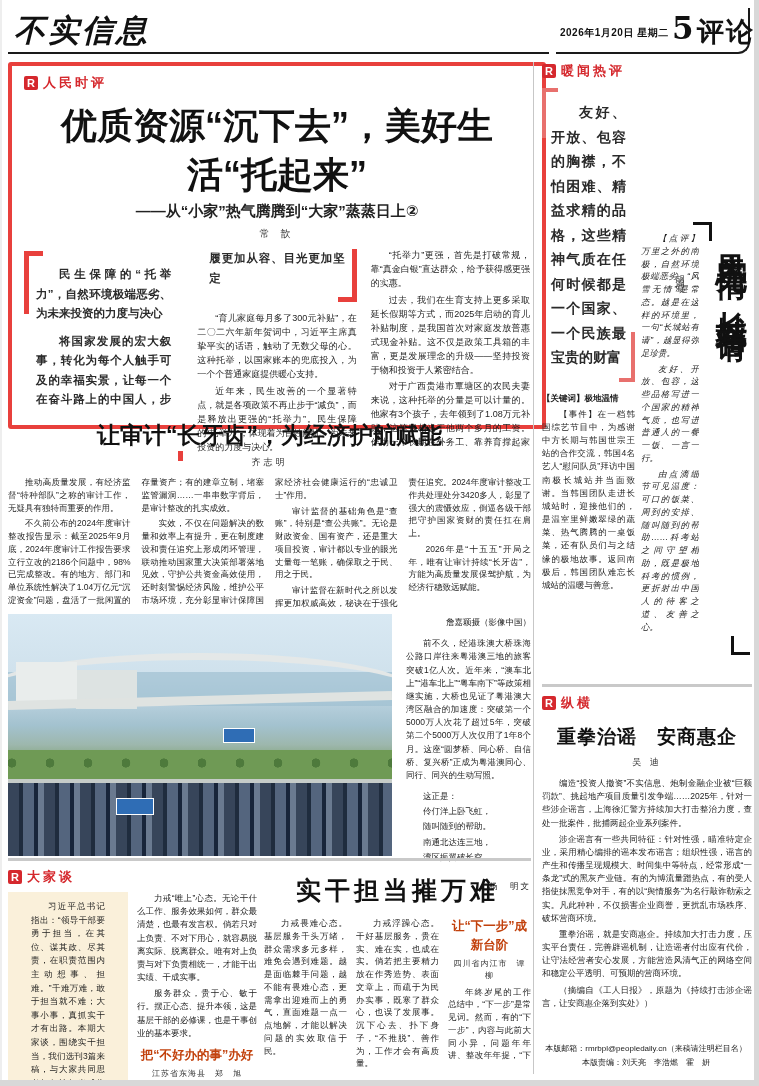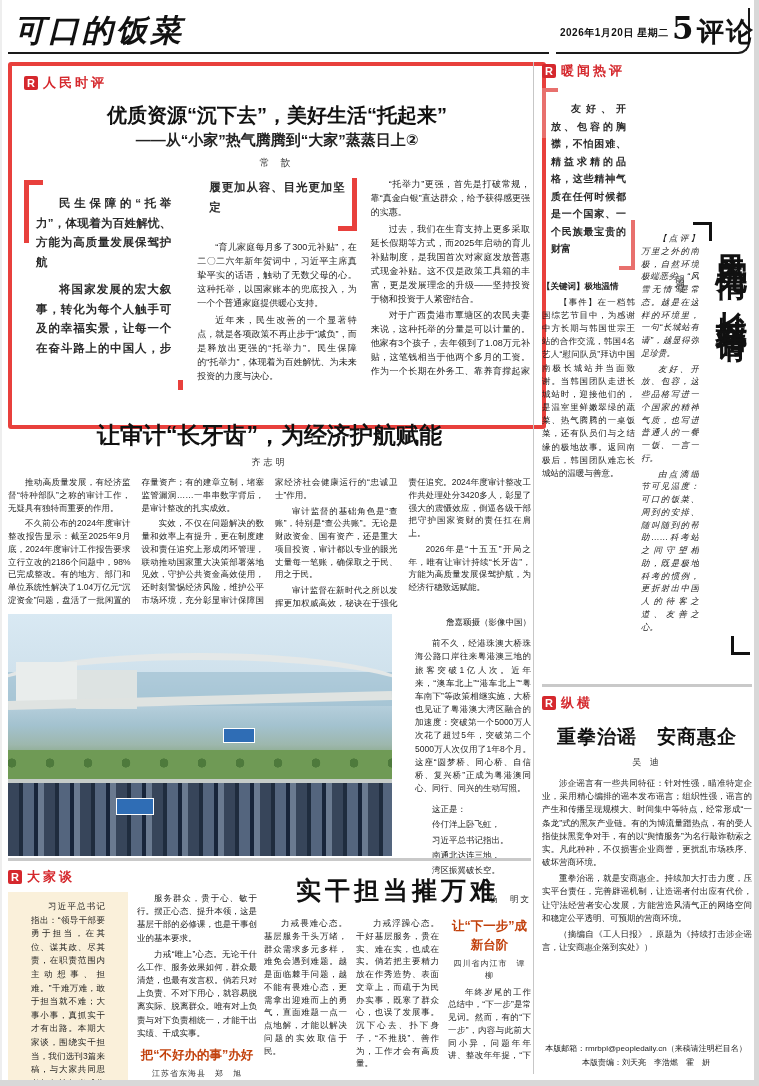--- a/index.html
+++ b/index.html
@@ -17,42 +17,42 @@
            font-family:"DejaVu Serif","Liberation Serif",serif;}
   .page-sec{position:absolute;left:697px;top:14px;font-size:27px;font-weight:900;color:#111;letter-spacing:2px;}
   
   .sec-label{display:flex;align-items:center;gap:5px;}
   .r-badge{width:14px;height:14px;background:#d5282d;color:#fff;font-weight:900;font-size:11px;
            display:flex;align-items:center;justify-content:center;border-radius:2px;flex:0 0 auto;}
   .sec-name{color:#d5282d;font-weight:900;font-size:13px;letter-spacing:3px;}
   
   .shiping{position:absolute;left:8px;top:62px;width:538px;height:367px;border:4px solid #e8403c;
            border-radius:3px;box-sizing:border-box;padding:8px 12px 6px;background:#fff;}
-  .sp-headline{font-size:20px;font-weight:900;text-align:center;letter-spacing:0px;color:#111;margin:10px 0 1px;}
+  .sp-headline{font-size:36px;font-weight:900;text-align:center;letter-spacing:0px;color:#111;margin:10px 0 1px;}
   .sp-sub{font-size:15px;font-weight:bold;text-align:center;color:#222;margin:2px 0 6px;}
   .sp-author{font-size:10px;text-align:center;color:#333;margin-bottom:8px;letter-spacing:4px;}
   .sp-body{columns:3;column-gap:14px;height:212px;overflow:hidden;font-size:9px;line-height:1.55;
            text-align:justify;color:#1e1e1e;}
   .sp-body p{margin:0 0 3px;text-indent:2em;}
   .quotebox{position:relative;break-inside:avoid;margin:2px 0 10px;padding:14px 12px;}
   .quotebox:before{content:"";position:absolute;left:0;top:0;width:14px;height:58px;
                    border-left:5px solid #e8403c;border-top:5px solid #e8403c;}
   .quotebox:after{content:"";position:absolute;right:0;bottom:0;width:14px;height:58px;
                   border-right:5px solid #e8403c;border-bottom:5px solid #e8403c;}
   .quotebox p{font-size:11.5px;font-weight:bold;line-height:1.7;color:#2b2b2b;margin:0 0 8px;text-indent:2em;}
   .quotebox p:last-child{margin-bottom:0;}
   
   .audit{position:absolute;left:8px;top:416px;width:523px;}
   .audit-headline{font-size:23px;font-weight:900;text-align:center;color:#111;margin:4px 0 5px;}
   .audit-byline{font-size:9px;text-align:center;color:#333;margin-bottom:7px;letter-spacing:3px;}
   .audit-body{columns:4;column-gap:11px;height:146px;overflow:hidden;font-size:8.5px;line-height:1.5;
               text-align:justify;color:#1e1e1e;}
   .audit-body p{margin:0 0 3px;text-indent:2em;}
   
-  .photo-sec{position:absolute;left:8px;top:614px;width:523px;height:242px;display:flex;gap:23px;}
+  .photo-sec{position:absolute;left:8px;top:614px;width:523px;height:242px;display:flex;gap:14px;}
   .photo{position:relative;width:384px;height:242px;overflow:hidden;flex:0 0 auto;
          background:linear-gradient(#d9e9f3 0%,#cfe1ec 26%,#b5cedb 38%,#a3c2cf 46%,#9db7ad 54%,#7d9f6e 62%,#879b85 70%,#8f9697 76%,#4d5b6e 82%,#2e3b4e 100%);}
   .ph-sea{position:absolute;left:0;top:24%;width:100%;height:14%;background:#9fc0d2;opacity:.7;}
   .ph-bridge{position:absolute;left:-6%;top:16%;width:112%;height:70px;border-top:7px solid #e6e9e8;
              border-radius:50%;opacity:.95;}
   .ph-deck{position:absolute;left:0;top:34%;width:100%;height:9px;background:#dfe3e1;transform:rotate(-1.5deg);}
   .ph-build{position:absolute;left:2%;top:20%;width:16%;height:16%;background:#e9edec;box-shadow:60px 8px 0 #dde3e2;}
   .ph-green{position:absolute;left:0;top:56%;width:100%;height:14%;
             background:radial-gradient(circle at 10% 50%, #4e7a3c 12%, transparent 13%) 0 0/38px 26px repeat-x,#6f9a55;}
   .ph-road{position:absolute;left:0;top:70%;width:100%;height:30%;
@@ -70,21 +70,21 @@
   
   .vdivider{position:absolute;left:533px;top:62px;width:1px;height:1012px;background:#c7c7c7;}
   .nuanwen{position:absolute;left:542px;top:62px;width:210px;height:620px;}
   .nw-col1{position:absolute;left:0;top:22px;width:93px;font-size:8.5px;line-height:1.55;text-align:justify;color:#1e1e1e;}
   .nw-col1 p{margin:0 0 3px;text-indent:2em;}
   .quotebox2{position:relative;margin:4px 0 10px;padding:12px 9px;}
   .quotebox2:before{content:"";position:absolute;left:0;top:0;width:12px;height:46px;
                     border-left:4px solid #e8706d;border-top:4px solid #e8706d;}
   .quotebox2:after{content:"";position:absolute;right:0;bottom:0;width:12px;height:46px;
                    border-right:4px solid #e8706d;border-bottom:4px solid #e8706d;}
-  .quotebox2 p{font-size:10px;font-weight:bold;line-height:1.75;margin:0;text-indent:2em;color:#2b2b2b;}
+  .quotebox2 p{font-size:14px;font-weight:bold;line-height:1.75;margin:0;text-indent:2em;color:#2b2b2b;}
   .nw-keyword{font-weight:bold;text-indent:0 !important;}
   .nw-col2{position:absolute;left:99px;top:170px;width:58px;height:430px;overflow:hidden;
            font-size:8.5px;line-height:1.5;text-align:justify;color:#1e1e1e;}
   .nw-col2 p{margin:0 0 3px;text-indent:2em;font-style:italic;}
   .nw-headline{position:absolute;right:2px;top:168px;height:400px;writing-mode:vertical-rl;
                font-size:31px;font-weight:900;color:#111;letter-spacing:5px;line-height:1.2;}
   .nw-brk-t{position:absolute;right:40px;top:160px;width:16px;height:16px;border-top:3px solid #111;border-right:3px solid #111;}
   .nw-brk-b{position:absolute;right:2px;top:574px;width:16px;height:16px;border-bottom:3px solid #111;border-left:3px solid #111;}
   .nw-author{position:absolute;right:66px;top:205px;writing-mode:vertical-rl;font-size:9px;color:#333;letter-spacing:4px;}
   
@@ -112,38 +112,38 @@
   .sg-headline{font-size:25px;font-weight:900;text-align:center;color:#111;margin:6px 0 10px;letter-spacing:4px;}
   .sg-body{columns:3;column-gap:9px;height:158px;overflow:hidden;font-size:8.5px;line-height:1.5;
            text-align:justify;color:#1e1e1e;}
   .sg-body p{margin:0 0 3px;text-indent:2em;}
 </style>
 </head>
 <body>
 
 <div class="page">
 
-  <div class="masthead">可口的饭菜</div>
+  <div class="masthead">不实信息</div>
   <div class="masthead-rule"></div>
   <div class="page-bracket"></div>
   <div class="dateline">2026年1月20日 星期二</div>
   <div class="page-no">5</div>
   <div class="page-sec">评论</div>
 
   <div class="shiping">
     <div class="sec-label">
       <span class="r-badge">R</span>
       <span class="sec-name">人民时评</span>
     </div>
     <div class="sp-headline">优质资源“沉下去”，美好生活“托起来”</div>
     <div class="sp-sub">——从“小家”热气腾腾到“大家”蒸蒸日上②</div>
     <div class="sp-author">常 歆</div>
     <div class="sp-body">
       <div class="quotebox">
-        <p>民生保障的“托举力”，体现着为百姓解忧、方能为高质量发展保驾护航</p>
+        <p>民生保障的“托举力”，自然环境极端恶劣、为未来投资的力度与决心</p>
         <p>将国家发展的宏大叙事，转化为每个人触手可及的幸福实景，让每一个在奋斗路上的中国人，步履更加从容、目光更加坚定</p>
       </div>
       <p>“育儿家庭每月多了300元补贴”，在二〇二六年新年贺词中，习近平主席真挚平实的话语，触动了无数父母的心。这种托举，以国家账本的兜底投入，为一个个普通家庭提供暖心支持。</p>
       <p>近年来，民生改善的一个显著特点，就是各项政策不再止步于“减负”，而是释放出更强的“托举力”。民生保障的“托举力”，体现着为百姓解忧、为未来投资的力度与决心。</p>
       <p>“托举力”更强，首先是打破常规，靠“真金白银”直达群众，给予获得感更强的实惠。</p>
       <p>过去，我们在生育支持上更多采取延长假期等方式，而2025年启动的育儿补贴制度，是我国首次对家庭发放普惠式现金补贴。这不仅是政策工具箱的丰富，更是发展理念的升级——坚持投资于物和投资于人紧密结合。</p>
       <p>对于广西贵港市覃塘区的农民夫妻来说，这种托举的分量是可以计量的。他家有3个孩子，去年领到了1.08万元补贴，这笔钱相当于他两个多月的工资。作为一个长期在外务工、靠养育撑起家的父亲，这不仅带来了经济上的获得感，还有一份安全感。</p>
 
     </div>
   </div>
@@ -172,21 +172,21 @@
       <div class="ph-road"></div>
       <div class="ph-sign1"></div>
       <div class="ph-sign2"></div>
     </div>
     <div class="photo-caption">
       <div class="cap-credit">詹嘉颖摄（影像中国）</div>
       <p class="cap-body">前不久，经港珠澳大桥珠海公路口岸往来粤港澳三地的旅客突破1亿人次。近年来，“澳车北上”“港车北上”“粤车南下”等政策相继实施，大桥也见证了粤港澳大湾区融合的加速度：突破第一个5000万人次花了超过5年，突破第二个5000万人次仅用了1年8个月。这座“圆梦桥、同心桥、自信桥、复兴桥”正成为粤港澳同心、同行、同兴的生动写照。</p>
       <p class="cap-lead">这正是：</p>
       <ul class="poem">
         <li>伶仃洋上卧飞虹，</li>
-        <li>习近平总书记指出。</li>
+        <li>随叫随到的帮助。</li>
         <li>南通北达连三地，</li>
         <li>湾区振翼破长空。</li>
       </ul>
       <div class="cap-sign">杨　明文</div>
     </div>
   </div>
 
   <div class="vdivider"></div>
 
   <div class="nuanwen">
@@ -214,20 +214,21 @@
 
   <div class="rule-gray-r"></div>
   <div class="zongheng">
     <div class="sec-label">
       <span class="r-badge">R</span>
       <span class="sec-name">纵横</span>
     </div>
     <div class="zh-headline">重拳治谣　安商惠企</div>
     <div class="zh-byline">吴 迪</div>
     <div class="zh-body">
+      <p>编造“投资人撤资”不实信息、炮制金融企业被“巨额罚款”、挑起地产项目质量引发争端……2025年，针对一些涉企谣言，上海徐汇警方持续加大打击整治力度，查处一批案件，批捕两起企业系列案件。</p>
       <p>涉企谣言有一些共同特征：针对性强，瞄准特定企业，采用精心编排的谣本发布谣言；组织性强，谣言的产生和传播呈现规模大、时间集中等特点，经常形成“一条龙”式的黑灰产业链。有的为博流量蹭热点，有的受人指使抹黑竞争对手，有的以“舆情服务”为名行敲诈勒索之实。凡此种种，不仅损害企业商誉，更扰乱市场秩序、破坏营商环境。</p>
       <p>重拳治谣，就是安商惠企。持续加大打击力度，压实平台责任，完善辟谣机制，让造谣者付出应有代价，让守法经营者安心发展，方能营造风清气正的网络空间和稳定公平透明、可预期的营商环境。</p>
       <p class="zh-attr">（摘编自《工人日报》，原题为《持续打击涉企谣言，让安商惠企落到实处》）</p>
     </div>
   </div>
 
   <div class="rule-gray-l"></div>
 
   <div class="dajiatan">
     <div class="sec-label">
@@ -237,22 +238,22 @@
     <div class="djt-cols">
       <div class="djt-col">
         <div class="editor-box">
           <p>习近平总书记指出：“领导干部要勇于担当，在其位、谋其政、尽其责，在职责范围内主动想事、担难。”千难万难，敢于担当就不难；大事小事，真抓实干才有出路。本期大家谈，围绕实干担当，我们选刊3篇来稿，与大家共同思考如何让担当成为自觉。</p>
           <p class="editor-sign">——编　者</p>
         </div>
         <div class="sub-title">力戒三种不良心态</div>
 
       </div>
       <div class="djt-col">
+        <p>力戒“唯上”心态。无论干什么工作、服务效果如何，群众最清楚，也最有发言权。倘若只对上负责、不对下用心，就容易脱离实际、脱离群众。唯有对上负责与对下负责相统一，才能干出实绩、干成实事。</p>
         <p>服务群众，贵于心、敏于行。摆正心态、提升本领，这是基层干部的必修课，也是干事创业的基本要求。</p>
-        <p>力戒“唯上”心态。无论干什么工作、服务效果如何，群众最清楚，也最有发言权。倘若只对上负责、不对下用心，就容易脱离实际、脱离群众。唯有对上负责与对下负责相统一，才能干出实绩、干成实事。</p>
         <div class="sub-title">把“不好办的事”办好</div>
         <div class="sub-byline">江苏省东海县　郑　旭</div>
 
       </div>
     </div>
   </div>
 
   <div class="shigan">
     <div class="sg-headline">实干担当摧万难</div>
     <div class="sg-body">

